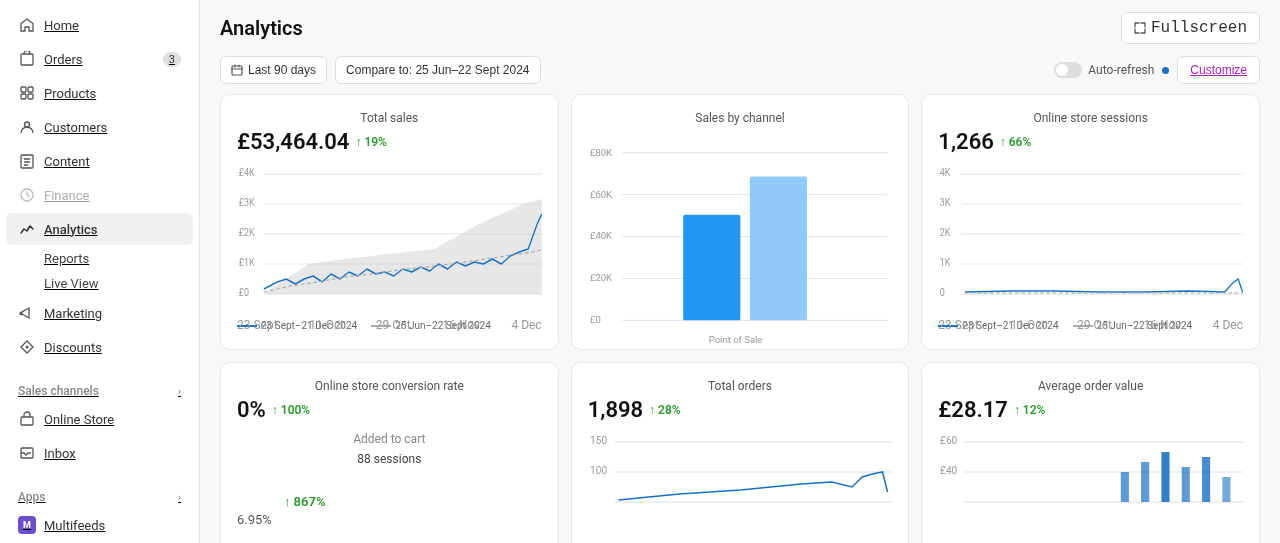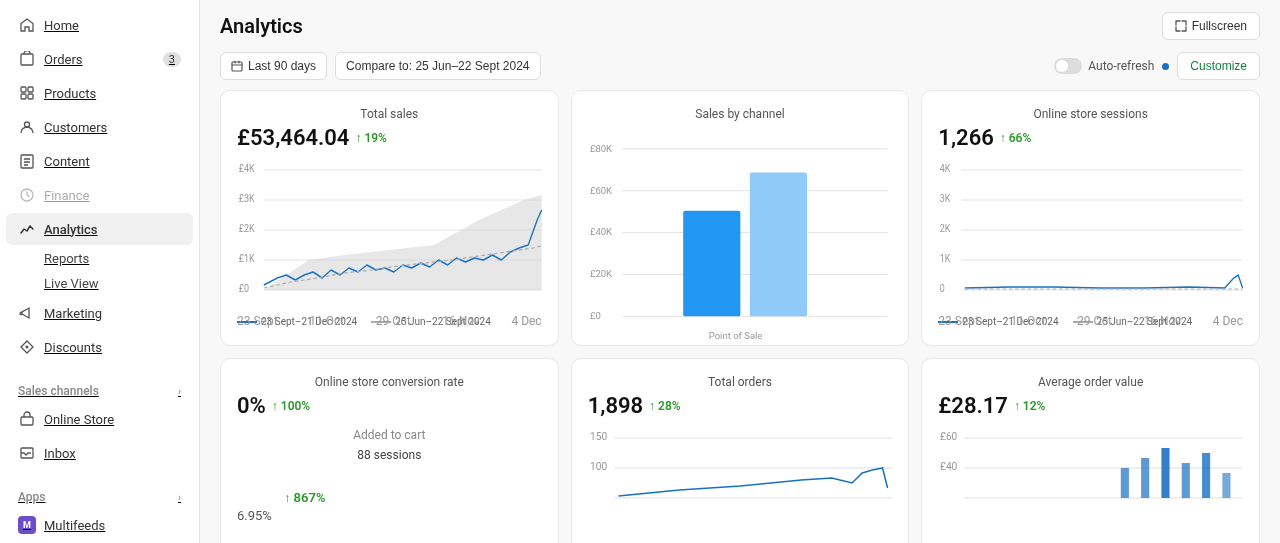--- a/index.html
+++ b/index.html
@@ -14,30 +14,30 @@
     .sidebar-badge { background: #e0e0e0; color: #333; border-radius: 10px; padding: 1px 6px; font-size: 11px; margin-left: auto; }
     .sidebar-sub { padding: 4px 12px 4px 38px; cursor: pointer; color: #444; font-size: 13px; border-radius: 6px; margin: 1px 6px; }
     .sidebar-section-label { padding: 8px 12px 4px 12px; font-size: 12px; color: #888; font-weight: 500; display: flex; align-items: center; justify-content: space-between; margin: 0 6px; }
     .sidebar-section-label .chevron { font-size: 10px; }
     .sidebar-divider { height: 1px; background: #f0f0f0; margin: 6px 0; }
 
     
     .main { flex: 1; overflow-y: auto; background: #f8f8f8; }
     .main-header { display: flex; align-items: center; justify-content: space-between; padding: 12px 20px 8px 20px; background: #f8f8f8; }
     .main-title { font-size: 20px; font-weight: 600; color: #111; }
-    .fullscreen-btn { display: flex; align-items: center; gap: 5px; padding: 6px 12px; border: 1px solid #ddd; border-radius: 6px; background: #fff; cursor: pointer; font-size: 12px; color: #333; }
+    .fullscreen-btn { display: flex; align-items: center; gap: 5px; padding: 6px 12px; border: 1px solid #ddd; border-radius: 6px; background: #fff; cursor: pointer; font-size: 16px; color: #333; font-family: Liberation Mono, monospace; }
 
     .toolbar { display: flex; align-items: center; gap: 8px; padding: 4px 20px 10px 20px; }
     .toolbar-btn { display: flex; align-items: center; gap: 5px; padding: 6px 10px; border: 1px solid #ddd; border-radius: 6px; background: #fff; cursor: pointer; font-size: 12px; color: #333; }
     .toolbar-spacer { flex: 1; }
     .auto-refresh-wrap { display: flex; align-items: center; gap: 6px; font-size: 12px; color: #555; }
     .toggle-dot { width: 28px; height: 16px; border-radius: 8px; background: #ddd; position: relative; cursor: pointer; }
     .toggle-dot::after { content: ''; position: absolute; width: 12px; height: 12px; border-radius: 50%; background: #fff; top: 2px; left: 2px; }
     .notification-dot { width: 7px; height: 7px; border-radius: 50%; background: #1971c2; margin-left: 2px; }
-    .customize-btn { padding: 6px 12px; border: 1px solid #ddd; border-radius: 6px; background: #fff; cursor: pointer; font-size: 12px; color: #15803d; }
+    .customize-btn { padding: 6px 12px; border: 1px solid #ddd; border-radius: 6px; background: #fff; cursor: pointer; font-size: 12px; color: #a21caf; text-decoration: underline; }
 
     
     .cards-grid { display: grid; grid-template-columns: 1fr 1fr 1fr; gap: 12px; padding: 0 20px 12px 20px; }
     .card { background: #fff; border-radius: 10px; padding: 16px; border: 1px solid #e8e8e8; text-align: center; }
     .card-title { font-size: 12px; color: #555; margin-bottom: 4px; }
     .card-value { font-size: 22px; font-weight: 600; color: #111; display: flex; align-items: center; gap: 6px; }
     .card-change { font-size: 12px; color: #555; display: flex; align-items: center; gap: 2px; }
     .card-change.positive { color: #2b9a2b; }
     .chart-area { margin-top: 10px; height: 150px; position: relative; }
     .chart-labels { display: flex; justify-content: space-between; font-size: 12px; color: #999; margin-top: 4px; }

